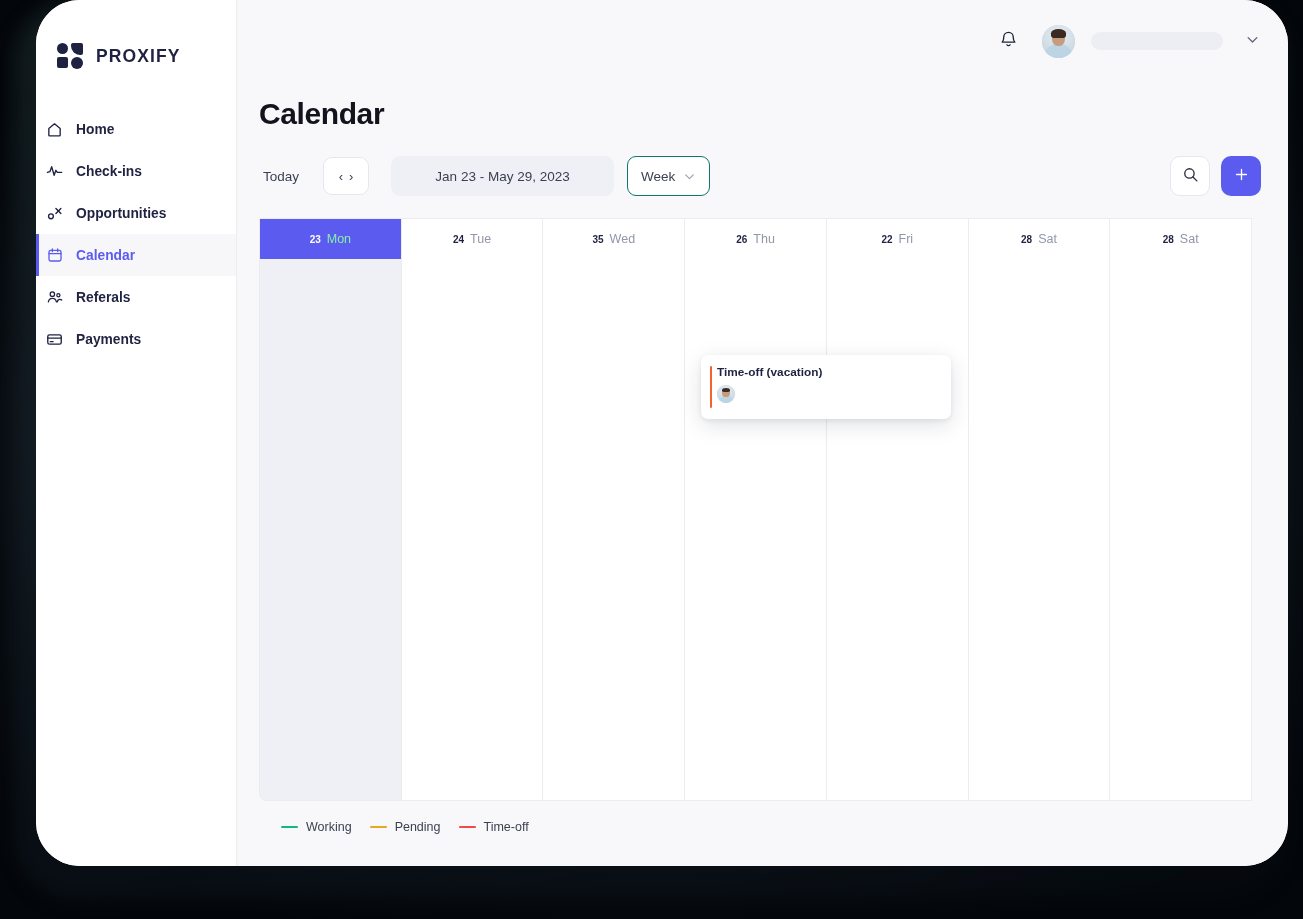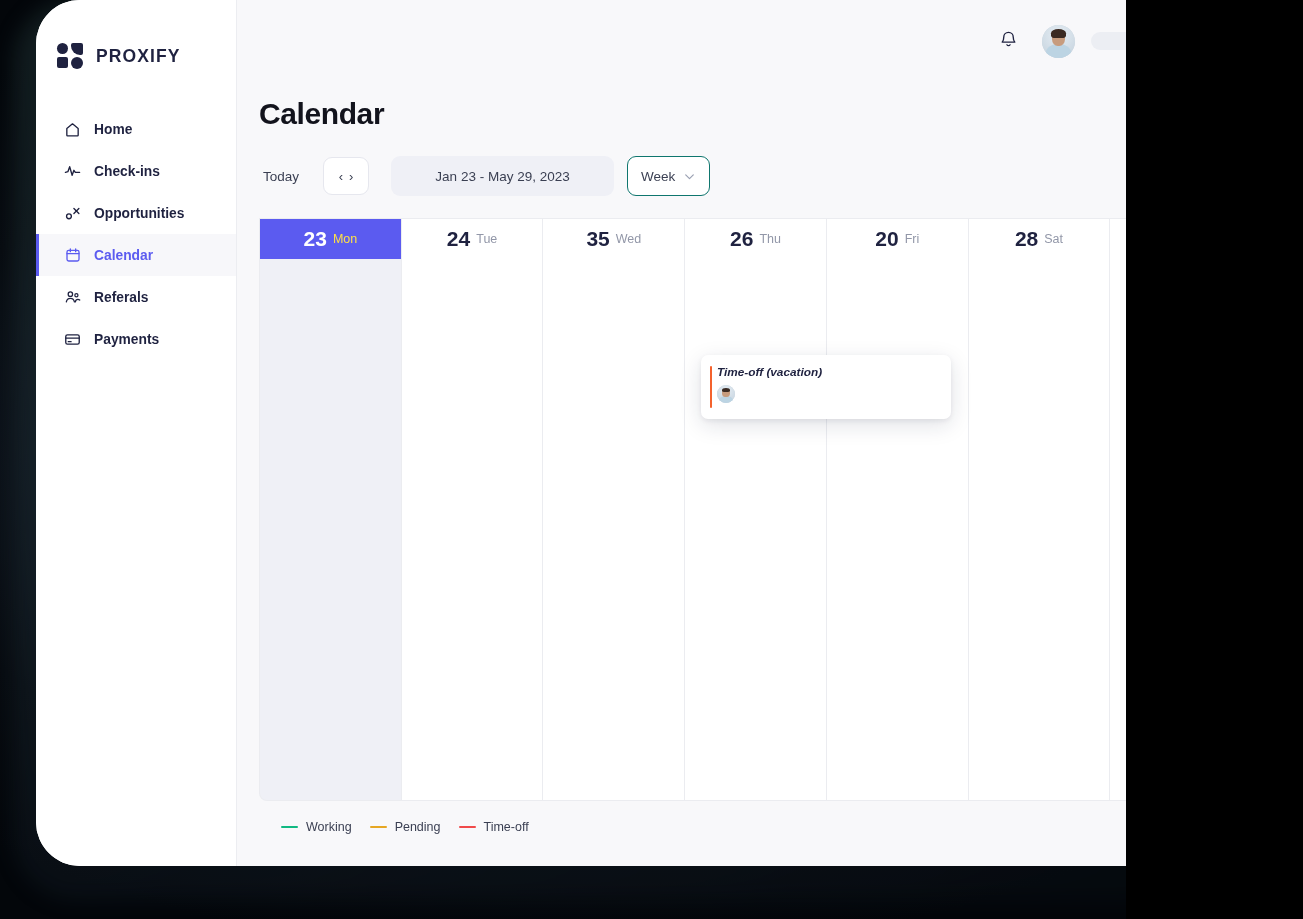--- a/index.html
+++ b/index.html
@@ -7,21 +7,21 @@
   html, body {
     width: 1303px;
     height: 919px;
     overflow: hidden;
     font-family: "Liberation Sans", sans-serif;
     background: #000000;
   }
 
   #stage {
     position: relative;
-    width: 1126px;
+    width: 1303px;
     height: 919px;
     background:
       radial-gradient(ellipse 900px 500px at 50% 50%, #1b2430 0%, #121a24 45%, #070b10 75%, #03060a 100%);
     overflow: hidden;
   }
 
   
   #glow {
     position: absolute;
     left: 14px; top: 0px;
@@ -84,21 +84,21 @@
   }
 
   .nav { margin-top: 28px; }
 
   .nav-item {
     position: relative;
     display: flex;
     align-items: center;
     gap: 13px;
     height: 42px;
-    padding-left: 28px;
+    padding-left: 10px;
     color: #1f2240;
     font-size: 13.8px;
     font-weight: 700;
     cursor: pointer;
   }
   .nav-item .nav-ico {
     width: 17px; height: 17px;
     flex: 0 0 17px;
     display: flex; align-items: center; justify-content: center;
     color: #1f2240;
@@ -257,25 +257,25 @@
     align-items: center;
     justify-content: center;
     gap: 6px;
     font-size: 15px;
     color: #1f2240;
     border-right: 1px solid #ebecf0;
     background: #fff;
     cursor: pointer;
   }
   .day-head:first-child { border-left: 1px solid #ebecf0; }
-  .day-head .dnum { font-weight: 700; font-size: 21px; }
+  .day-head .dnum { font-weight: 700; font-size: 10px; }
   .day-head .dname { font-size: 12.5px; color: #9297a8; font-weight: 400; }
   .day-head.today { background: #5b5bf0; }
   .day-head.today .dnum { color: #fff; }
-  .day-head.today .dname { color: #fde047; }
+  .day-head.today .dname { color: #86efac; }
 
   #cal-body {
     display: flex;
     height: 542px;
     position: relative;
   }
   .day-col {
     flex: 1 1 0;
     background: #ffffff;
     border-right: 1px solid #ebecf0;
@@ -292,21 +292,20 @@
     position: absolute;
     left: 442px;
     top: 96px;
     width: 250px;
     height: 64px;
     background: #ffffff;
     border-radius: 7px;
     box-shadow: 0 6px 22px rgba(25,30,60,.13), 0 2px 5px rgba(25,30,60,.07);
     padding: 10px 12px 10px 16px;
     cursor: pointer;
-    font-style: italic;
   }
   #event-card::before {
     content: "";
     position: absolute;
     left: 9px; top: 11px; bottom: 11px;
     width: 2px;
     background: #f4622d;
     border-radius: 2px;
   }
   .ev-title {
@@ -510,21 +509,21 @@
           </div>
           <div class="day-head">
             <span class="dnum">35</span>
             <span class="dname">Wed</span>
           </div>
           <div class="day-head">
             <span class="dnum">26</span>
             <span class="dname">Thu</span>
           </div>
           <div class="day-head">
-            <span class="dnum">20</span>
+            <span class="dnum">22</span>
             <span class="dname">Fri</span>
           </div>
           <div class="day-head">
             <span class="dnum">28</span>
             <span class="dname">Sat</span>
           </div>
           <div class="day-head">
             <span class="dnum">28</span>
             <span class="dname">Sat</span>
           </div>

